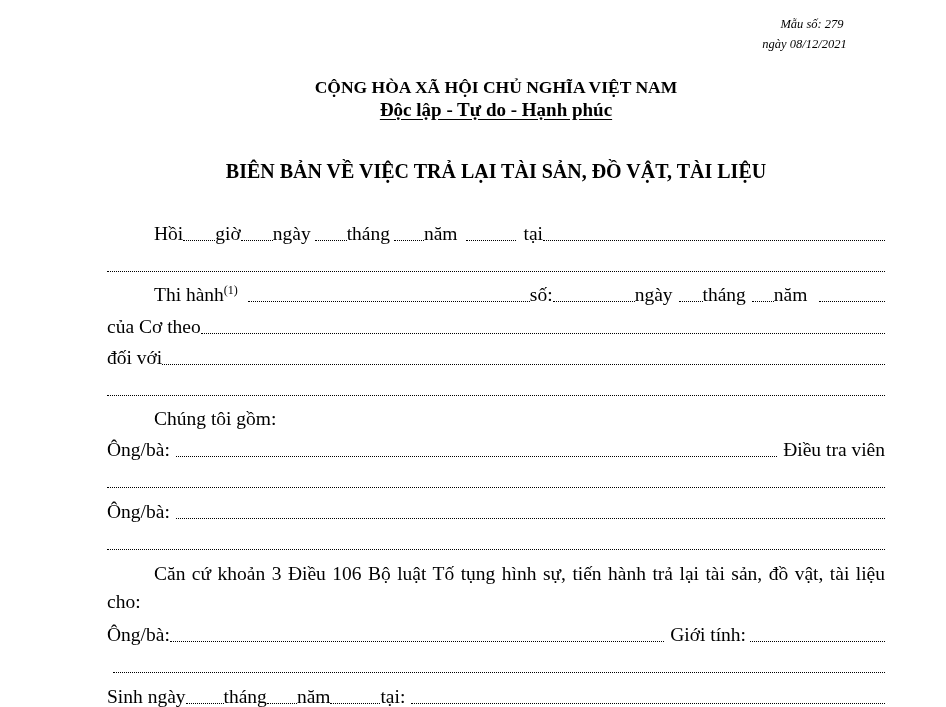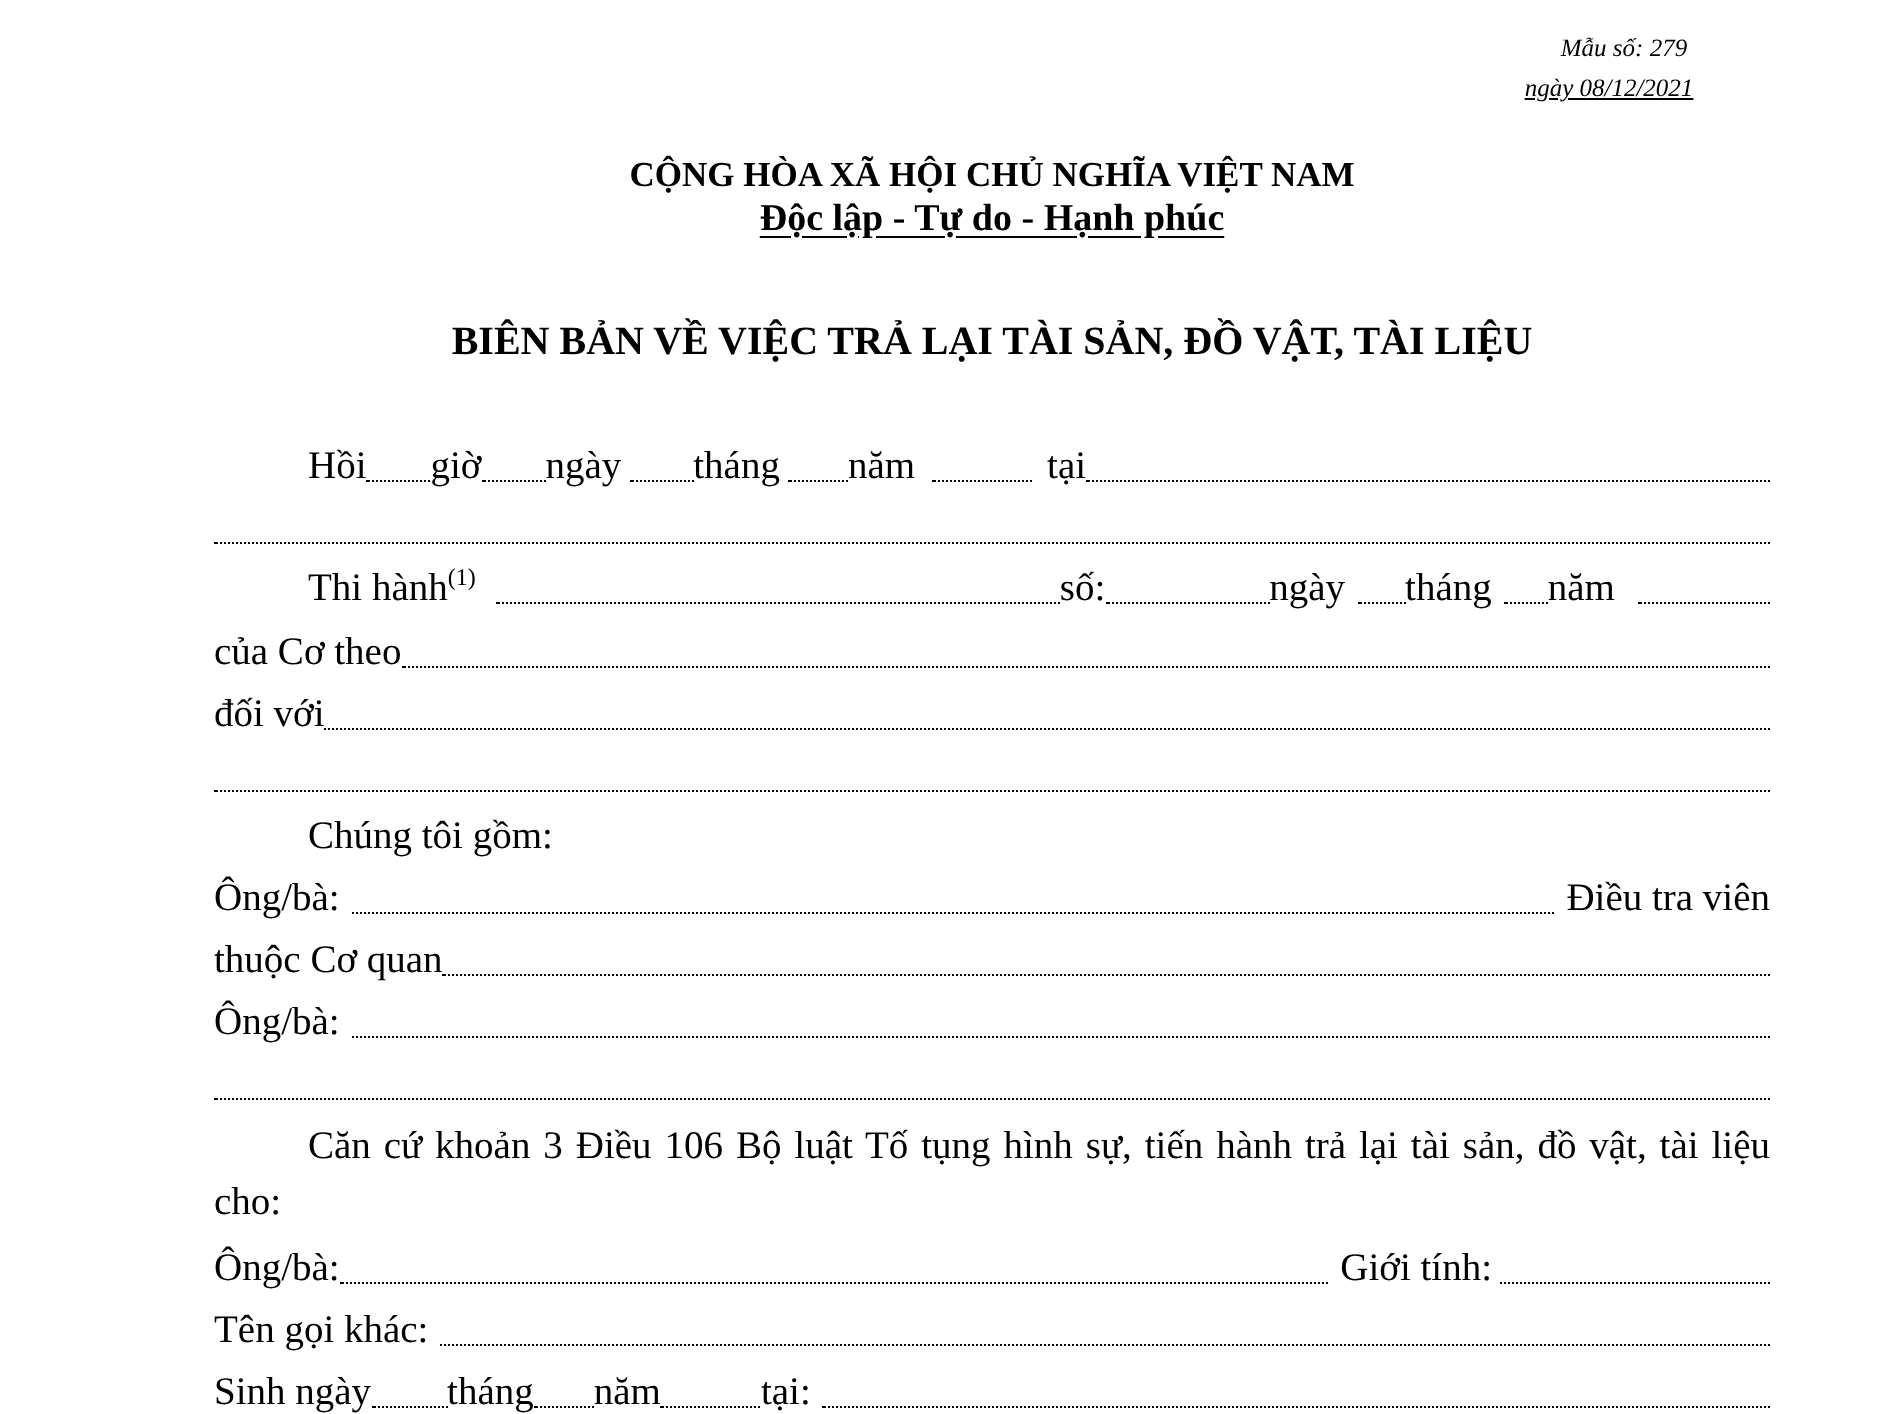--- a/index.html
+++ b/index.html
@@ -7,21 +7,21 @@
     width: 946px; height: 707px; overflow: hidden; position: relative;
     font-family: "Liberation Serif", "DejaVu Serif", serif; color: #000;
   }
   .form-code {
     position: absolute; right: 49px; top: 14px; width: 240px;
     text-align: center; font-style: italic; font-size: 12.5px; line-height: 20px;
   }
   .form-code div { text-align: center; }
   .form-code .l1 { padding-left: 70px; }
   .form-code .l2 { text-align: right; }
-  .form-code .l3 { padding-left: 55px; text-decoration: underline; }
+  .form-code .l3 { padding-left: 55px; }
   .nation {
     position: absolute; left: 0; width: 992px; top: 76px; text-align: center;
     font-weight: bold; font-size: 17.5px; line-height: 22px;
   }
   .motto {
     position: absolute; left: 0; width: 992px; top: 98px; text-align: center;
     font-weight: bold; font-size: 19px; line-height: 24px;
   }
   .motto span { text-decoration: underline; text-underline-offset: 3px; margin-top: 20px; }
   .doc-title {
@@ -103,41 +103,39 @@
 
 <div class="line indent" style="top:406px;">
   <span class="t">Chúng tôi gồm:</span>
 </div>
 <div class="line" style="top:437px;">
   <span class="t">Ông/bà:</span>
   <span class="dots grow" style="margin-left:6px; margin-right:6px"></span>
   <span class="t">Điều tra viên</span>
 </div>
 <div class="line" style="top:468px;">
-  <span class="t">thuộc Cơ quan</span>
   <span class="dots grow"></span>
 </div>
 <div class="line" style="top:499px;">
   <span class="t">Ông/bà:</span>
   <span class="dots grow" style="margin-left:6px"></span>
 </div>
 <div class="line" style="top:530px;">
   <span class="dots grow"></span>
 </div>
 
 <div class="para" style="top:560px;">Căn cứ khoản 3 Điều 106 Bộ luật Tố tụng hình sự, tiến hành trả lại tài sản, đồ vật, tài liệu cho:</div>
 
 <div class="line" style="top:622px;">
   <span class="t">Ông/bà:</span>
   <span class="dots grow" style="margin-right:6px"></span>
   <span class="t">Giới tính:</span>
   <span class="dots" style="width:135px; margin-left:4px"></span>
 </div>
 <div class="line" style="top:653px;">
-  <span class="t">Tên gọi khác:</span>
   <span class="dots grow" style="margin-left:6px"></span>
 </div>
 <div class="line" style="top:684px;">
   <span class="t">Sinh ngày</span>
   <span class="dots" style="width:38px"></span>
   <span class="t">tháng</span>
   <span class="dots" style="width:30px"></span>
   <span class="t">năm</span>
   <span class="dots" style="width:50px"></span>
   <span class="t">tại:</span>

